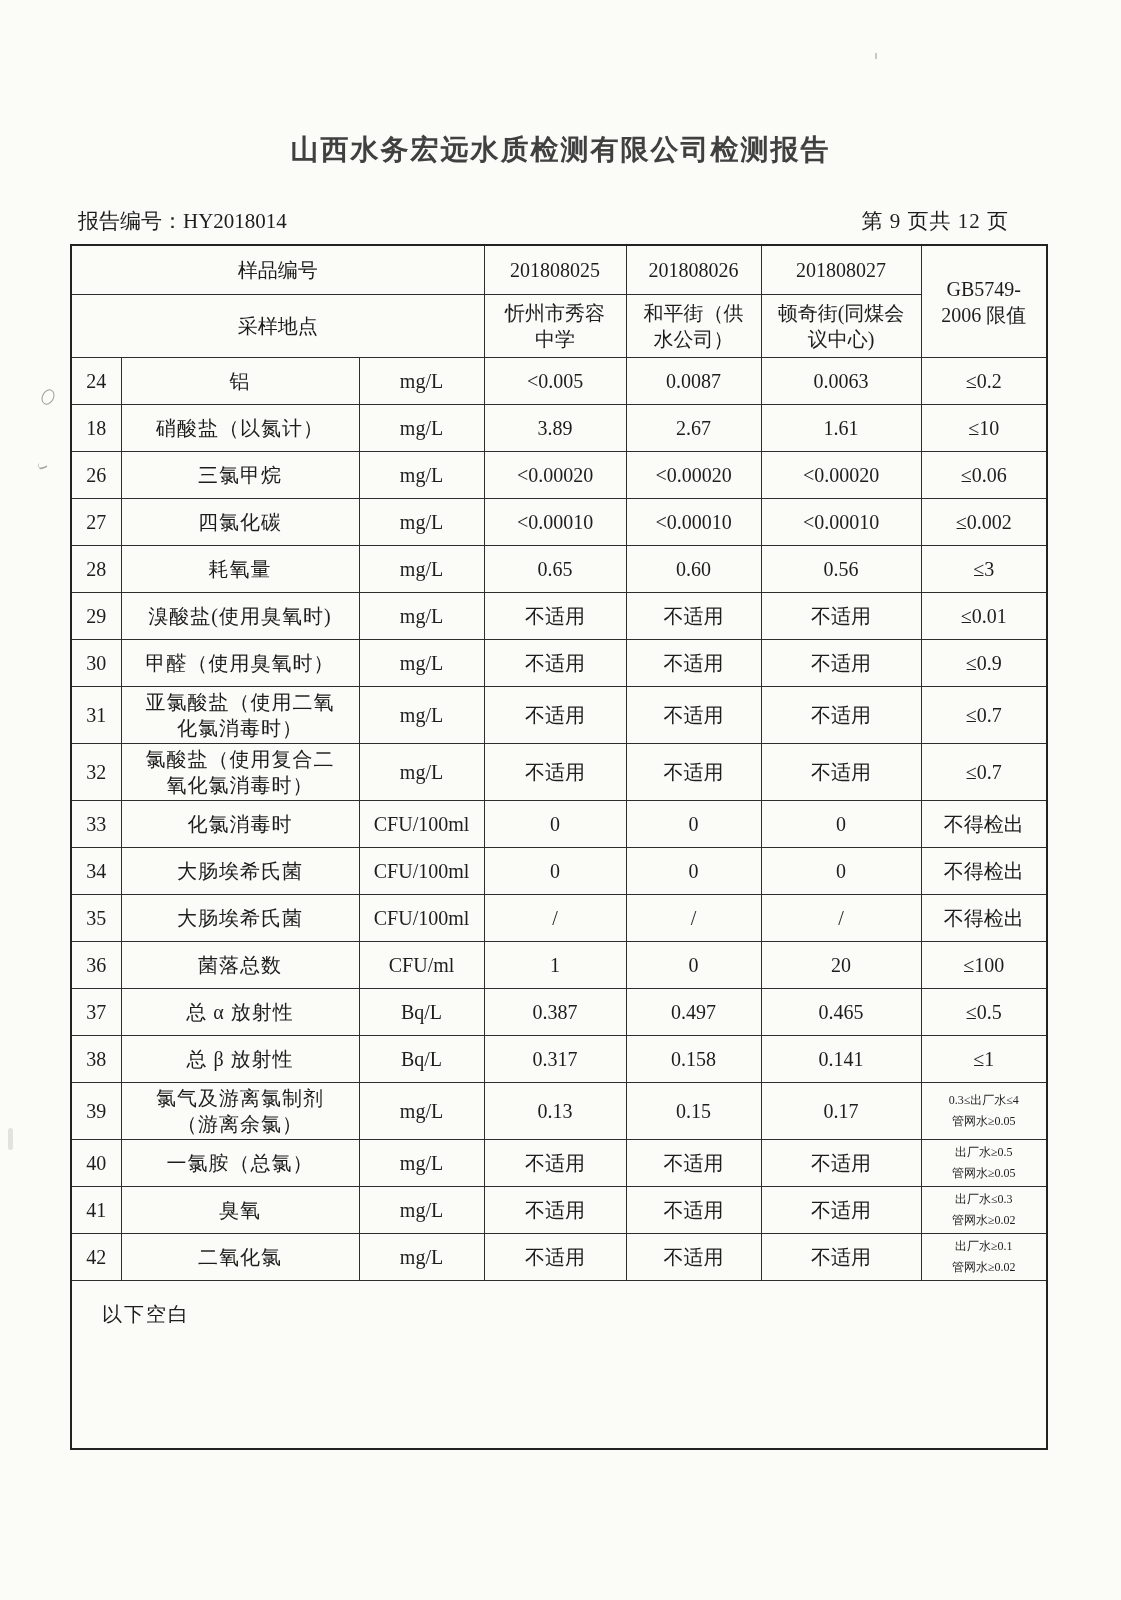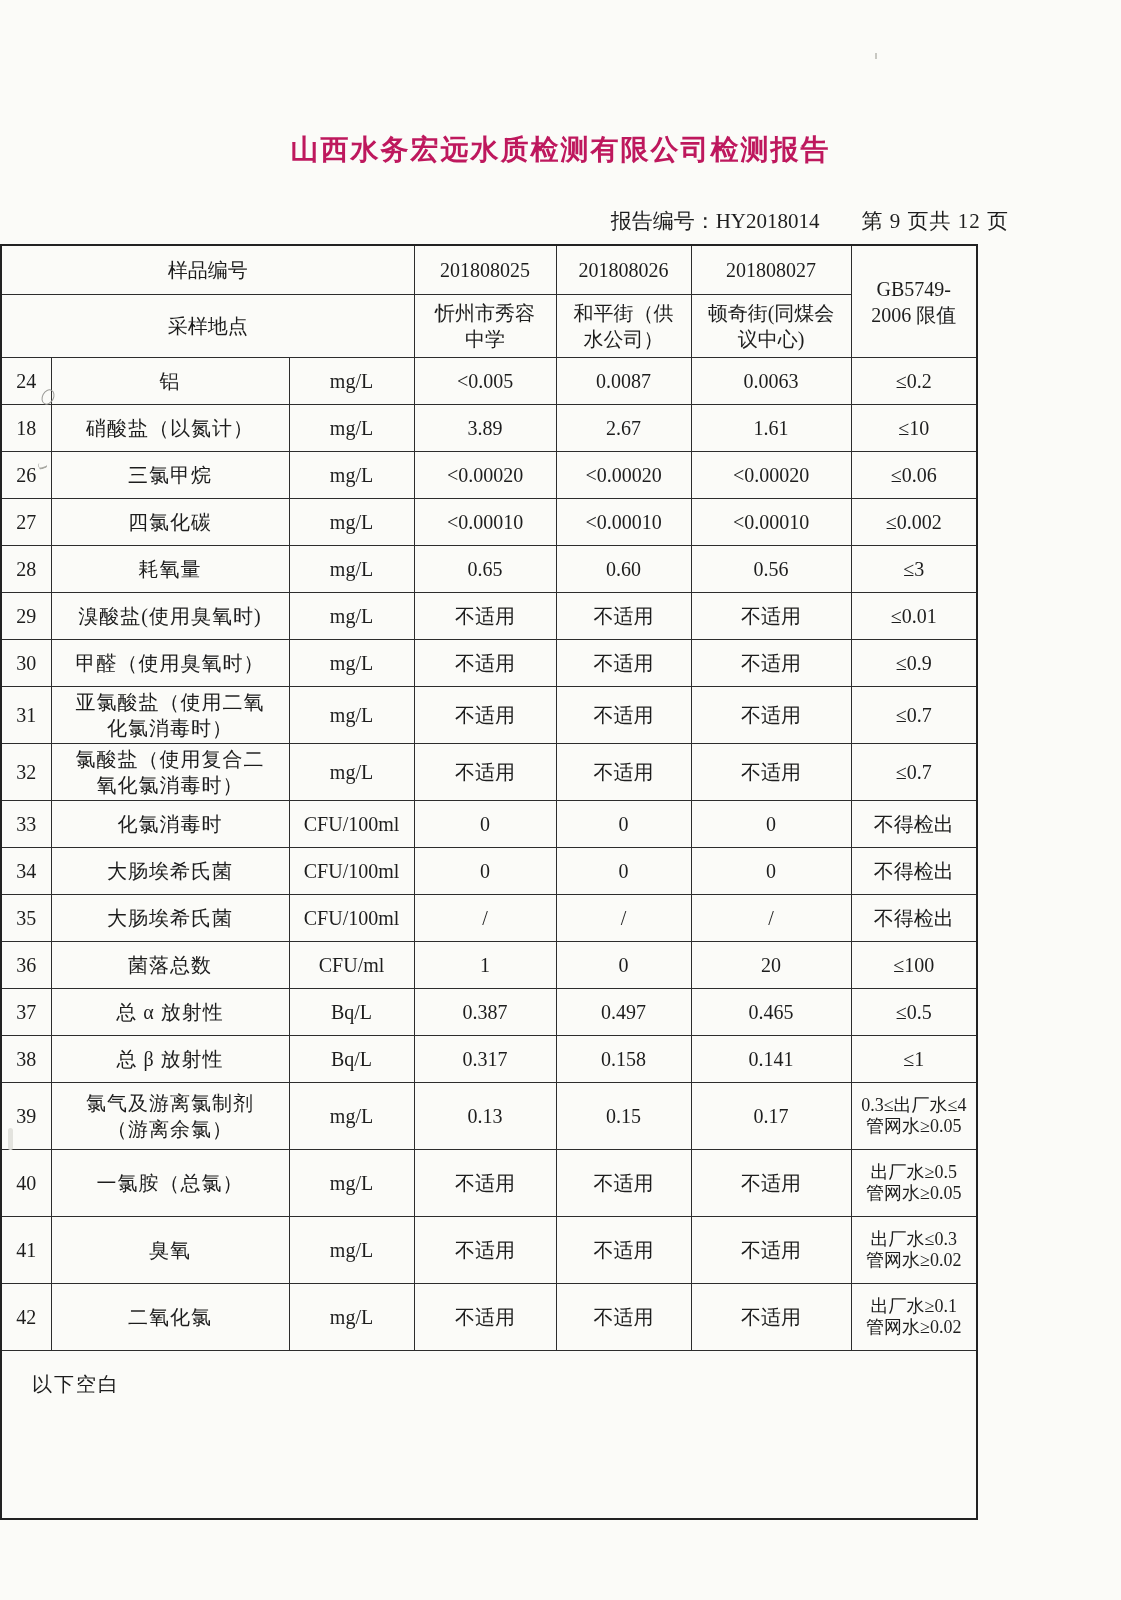--- a/index.html
+++ b/index.html
@@ -15,32 +15,33 @@
     font-family: "Liberation Serif", "DejaVu Serif", serif;
     color: #1d1d1d;
   }
   .page-title {
     text-align: center;
     padding-top: 131px;
     font-family: "Liberation Sans", "DejaVu Sans", sans-serif;
     font-weight: bold;
     font-size: 28px;
     letter-spacing: 2px;
-    color: #be185d;
+    color: #404040;
   }
   .meta-row {
     display: flex;
-    justify-content: flex-end;
+    justify-content: space-between;
     align-items: flex-end;
     margin: 38px 112px 9px 78px;
     font-size: 21px;
     gap: 42px;
   }
   .meta-row .page-indicator { letter-spacing: 1px; }
   table.report-table {
+    margin-left: 70px;
     width: 976px;
     border-collapse: collapse;
     table-layout: fixed;
     border: 2.5px solid #222;
     font-size: 20px;
   }
   table.report-table td {
     border: 1.5px solid #2d2d2d;
     text-align: center;
     vertical-align: middle;
@@ -51,23 +52,23 @@
   .hdr-a td { height: 44px; }
   .hdr-b td { height: 58px; }
   tbody.results tr td { height: 42px; }
   td.c-name {
     text-align: left;
     padding-left: 12px;
     letter-spacing: 1px;
   }
   td.c-num { letter-spacing: 0; }
   td.c-limit.small {
-    font-size: 18px;
+    font-size: 12px;
     line-height: 21px;
-    padding: 12px 1px;
+    padding: 2px 1px;
   }
   tr.blank-row td {
     height: 147px;
     vertical-align: top;
     text-align: left;
     padding: 20px 0 0 30px;
     letter-spacing: 2px;
   }
   .std-cell { line-height: 34px; border-radius: 18px; }
   

